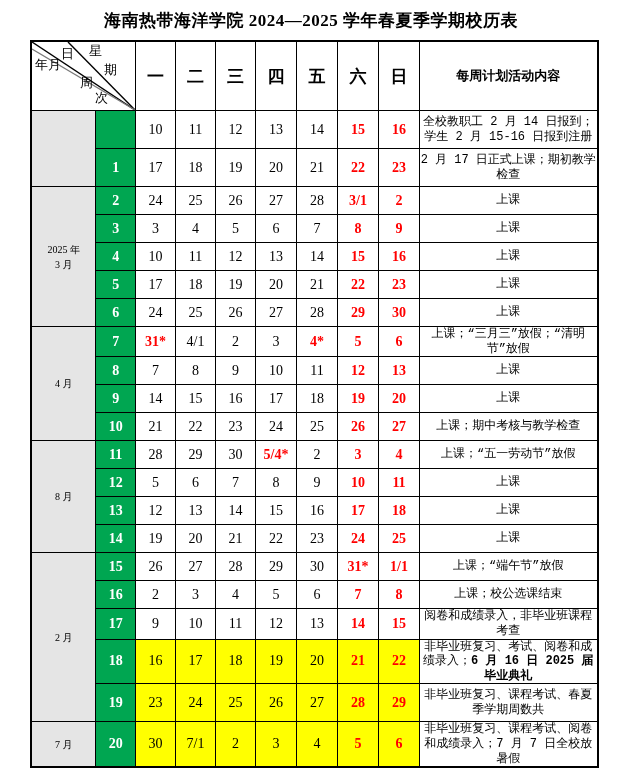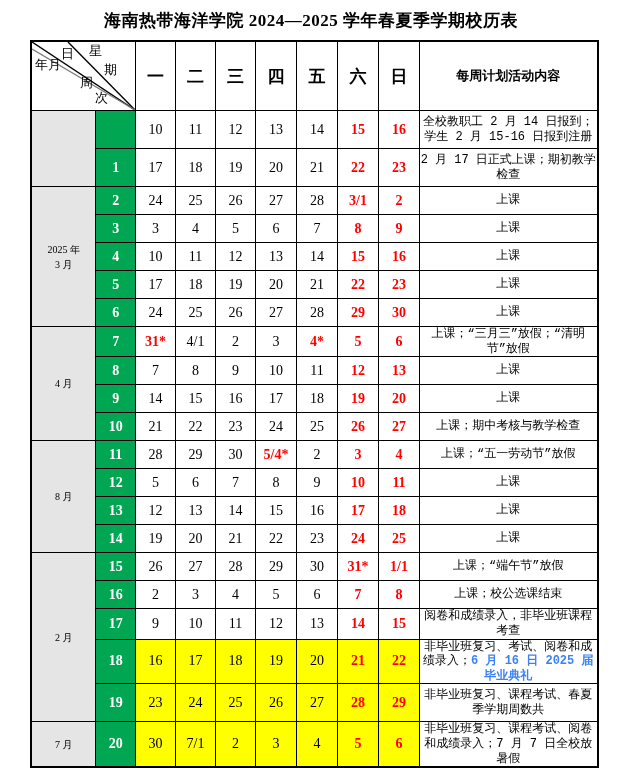--- a/index.html
+++ b/index.html
@@ -26,21 +26,21 @@
   tr.row.tall{height:38px;}
   th.dayhdr{font-size:17px;font-weight:bold;background:#fff;}
   th.acthdr{font-size:13px;font-weight:bold;background:#fff;font-family:Liberation Serif, serif;}
   td.month{font-size:10px;line-height:1.5;background:#e5e5e5;}
   td.week{
     background:#00A651;color:#fff;font-weight:bold;font-size:14px;
   }
   td.date{font-size:14px;background:#fff;}
   tr.yellow td.date{background:#FFFF00;}
   td.date .rd, td.week .rd{color:#FF0000;}
-  .rd{color:#3b82f6;font-weight:bold;}
+  .rd{color:#000000;font-weight:bold;}
   td.act{
     text-align:left;font-size:12px;line-height:1.22;background:#fff;
     padding:1px 4px;font-family:Liberation Mono, monospace;
   }
   
   th.corner{position:relative;background:#fff;padding:0;}
   .corner-box{position:relative;width:103px;height:68px;}
   .corner-box svg{position:absolute;left:0;top:0;}
   .corner-lbl{
     position:absolute;font-size:13px;font-weight:normal;line-height:1;

